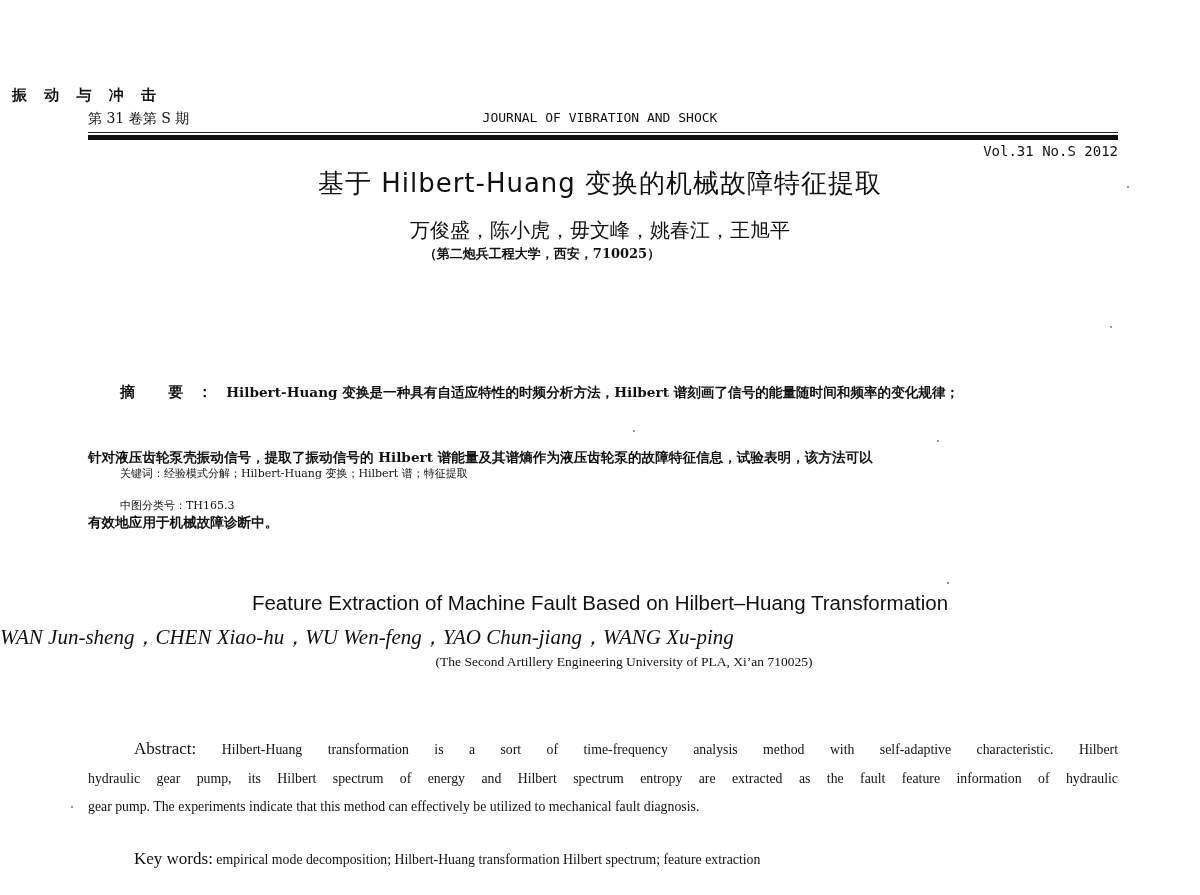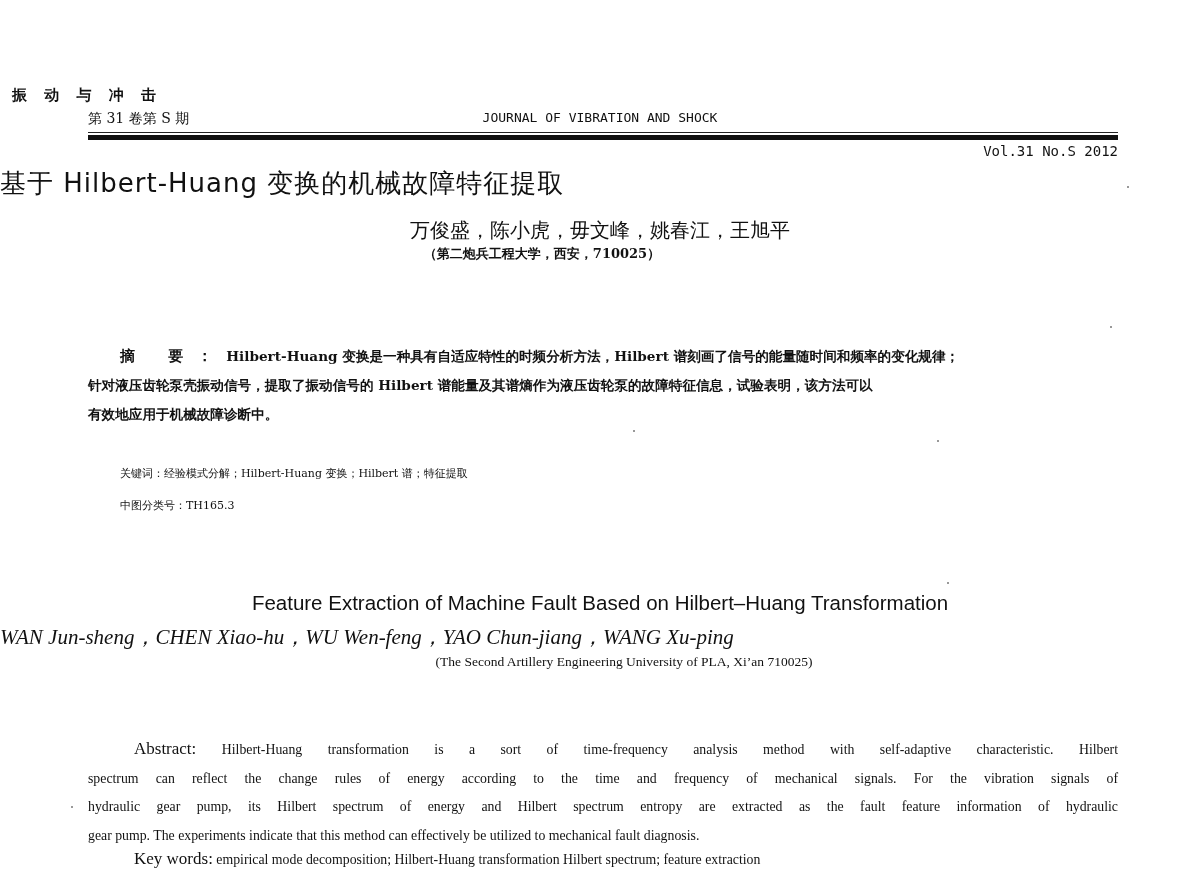--- a/index.html
+++ b/index.html
@@ -49,20 +49,21 @@
       background: #222;
     }
     .rule-thick {
       left: 88px; width: 1030px; top: 135px; height: 5px;
       background: #111;
     }
 
     
     .title-cn {
       left: 0; width: 1200px; top: 166px;
+      text-align: center;
       font-family: "DejaVu Sans", sans-serif;
       font-size: 26px;
       letter-spacing: 1px;
     }
     .authors-cn {
       left: 0; width: 1200px; top: 217px;
       text-align: center;
       font-family: "DejaVu Serif", serif;
       font-size: 20px;
     }
@@ -76,21 +77,21 @@
 
     
     .abstract-cn {
       left: 88px; width: 1030px; top: 342px;
       font-family: "DejaVu Serif", serif;
       font-weight: bold;
       font-size: 13.6px;
       line-height: 29px;
       text-align: justify;
     }
-    .abstract-cn .line { display: block; white-space: nowrap; }
+    .abstract-cn .line { display: block; white-space: nowrap; margin-top: 36px; }
     .abstract-cn .indent { padding-left: 32px; }
     .abs-label-cn { letter-spacing: 14px; font-size: 15px; }
 
     .meta-cn {
       left: 120px; top: 458px;
       font-family: "DejaVu Serif", serif;
       font-weight: normal;
       font-size: 11px;
       line-height: 32px;
     }
@@ -169,21 +170,20 @@
   <div><span>关键词：</span><span>经验模式分解；Hilbert-Huang 变换；Hilbert 谱；特征提取</span></div>
   <div><span>中图分类号：</span><span>TH165.3</span></div>
 </div>
 
 <div class="abs title-en">Feature Extraction of Machine Fault Based on Hilbert–Huang Transformation</div>
 <div class="abs authors-en">WAN Jun-sheng，CHEN Xiao-hu，WU Wen-feng，YAO Chun-jiang，WANG Xu-ping</div>
 <div class="abs affil-en">(The Second Artillery Engineering University of PLA, Xi’an 710025)</div>
 
 <div class="abs abstract-en">
   <span class="line justify"><span class="abs-label-en">Abstract:</span> <span>Hilbert-Huang transformation is a sort of time-frequency analysis method with self-adaptive characteristic. Hilbert</span></span>
-  <span class="line justify">spectrum can reflect the change rules of energy according to the time and frequency of mechanical signals. For the vibration signals of</span>
   <span class="line justify">hydraulic gear pump, its Hilbert spectrum of energy and Hilbert spectrum entropy are extracted as the fault feature information of hydraulic</span>
   <span class="line">gear pump. The experiments indicate that this method can effectively be utilized to mechanical fault diagnosis.</span>
 </div>
 <div class="abs kw-en"><span class="kw-label-en">Key words:</span> <span>empirical mode decomposition; Hilbert-Huang transformation Hilbert spectrum; feature extraction</span></div>
 
 <div class="abs speck" style="left:1127px; top:186px;"></div>
 <div class="abs speck" style="left:1110px; top:326px;"></div>
 <div class="abs speck" style="left:633px; top:430px;"></div>
 <div class="abs speck" style="left:937px; top:440px;"></div>
 <div class="abs speck" style="left:947px; top:582px;"></div>

